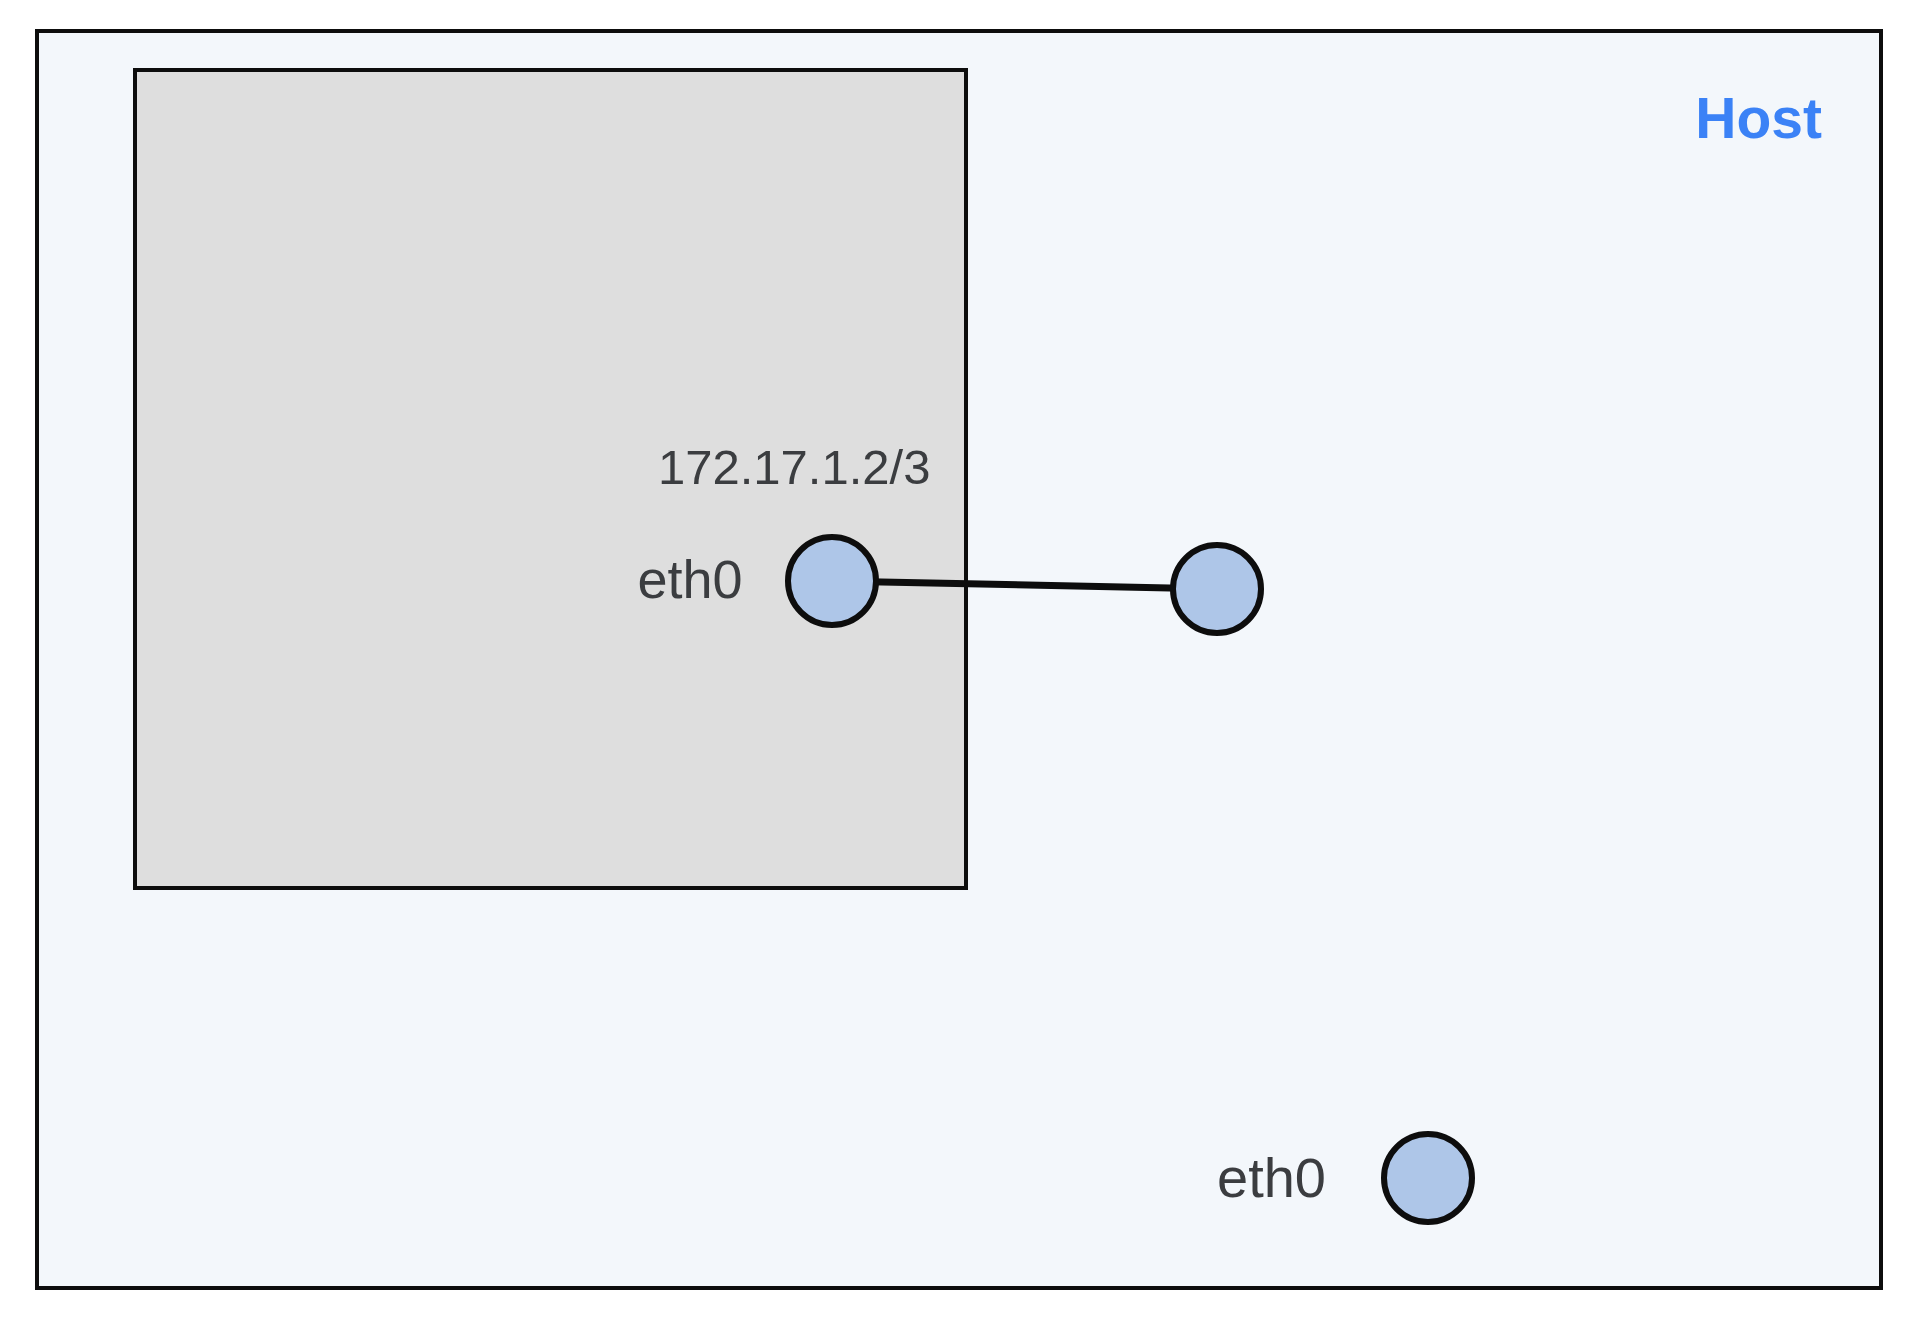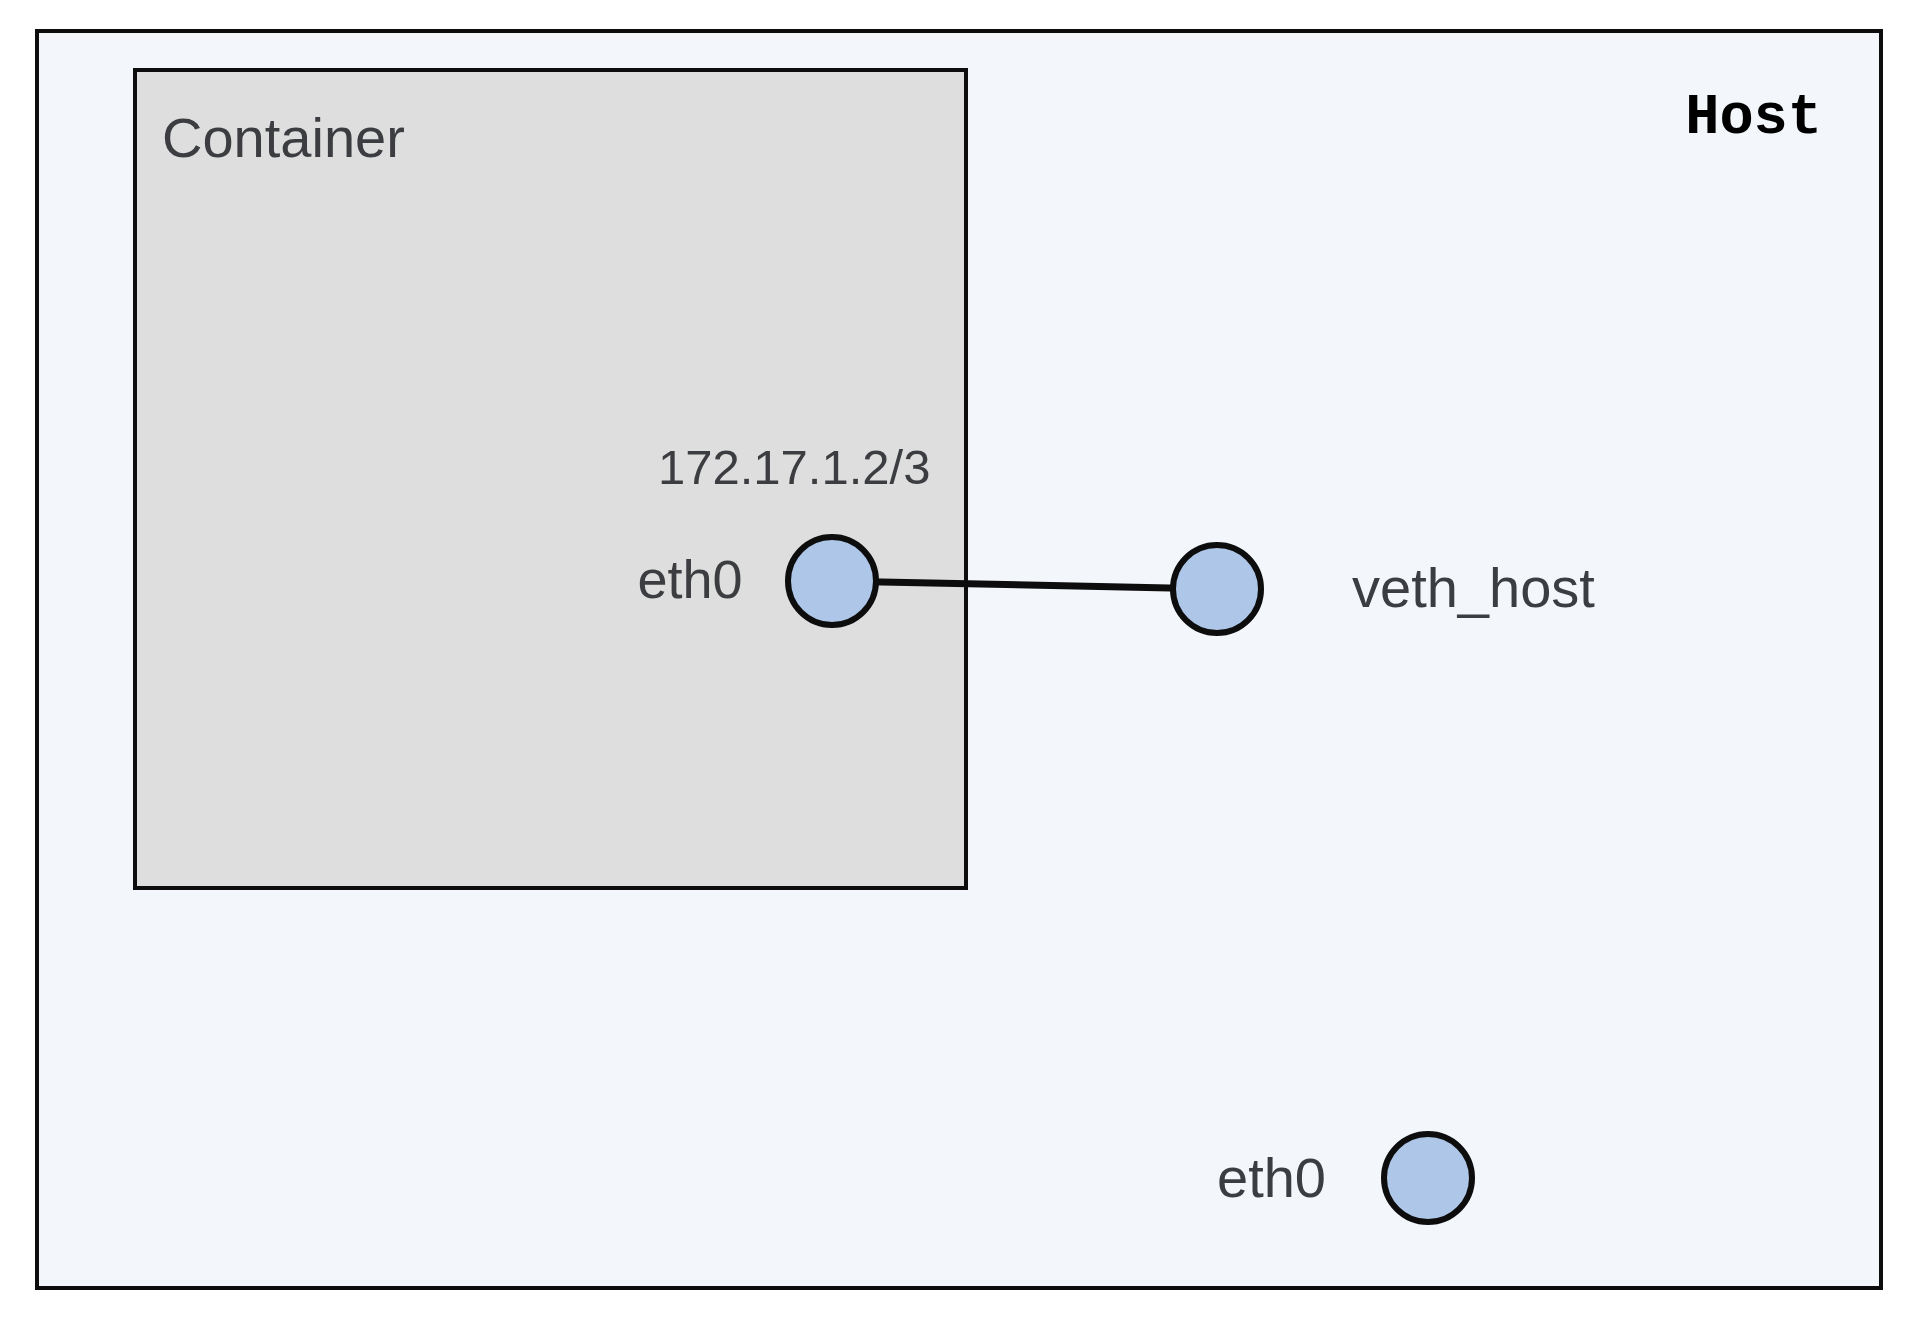--- a/index.html
+++ b/index.html
@@ -43,23 +43,22 @@
     left: 162px;
     top: 104px;
     font-size: 56px;
     line-height: 1.2;
   }
   .host-label {
     right: 98px;
     top: 84px;
     font-size: 57px;
     font-weight: bold;
-    color: #000000;
+    color: #3b82f6;
     line-height: 1.2;
-    font-family: Liberation Mono, monospace;
   }
   .ip-label {
     left: 658px;
     top: 438px;
     font-size: 49px;
     line-height: 1.2;
   }
   .veth-container-label {
     left: 440px;
     top: 548px;
@@ -112,27 +111,25 @@
   <div class="box container-box"></div>
 
   <svg class="wire-layer" viewBox="0 0 1920 1339" xmlns="http://www.w3.org/2000/svg">
     <line x1="832" y1="581" x2="1217" y2="589" stroke="#0d0d0d" stroke-width="7"></line>
   </svg>
 
   <div class="node-circle node-veth-container"></div>
   <div class="node-circle node-veth-host"></div>
   <div class="node-circle node-host-eth0"></div>
 
-  <div class="label container-label">Container</div>
 
   <div class="label host-label">Host</div>
 
   <div class="label ip-label">172.17.1.2/3</div>
 
   <div class="label veth-container-label">
     <span>eth0</span><br>
   </div>
 
-  <div class="label veth-host-label">veth_host</div>
 
   <div class="label host-eth0-label">eth0</div>
 
 </div>
 
 </body></html>

